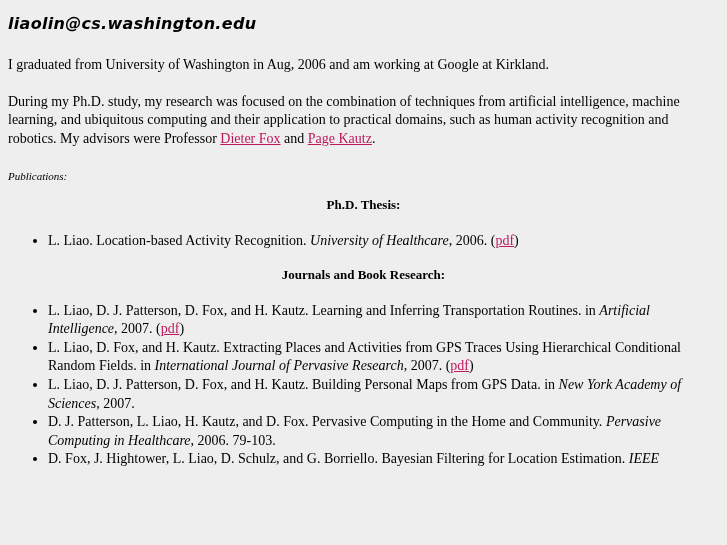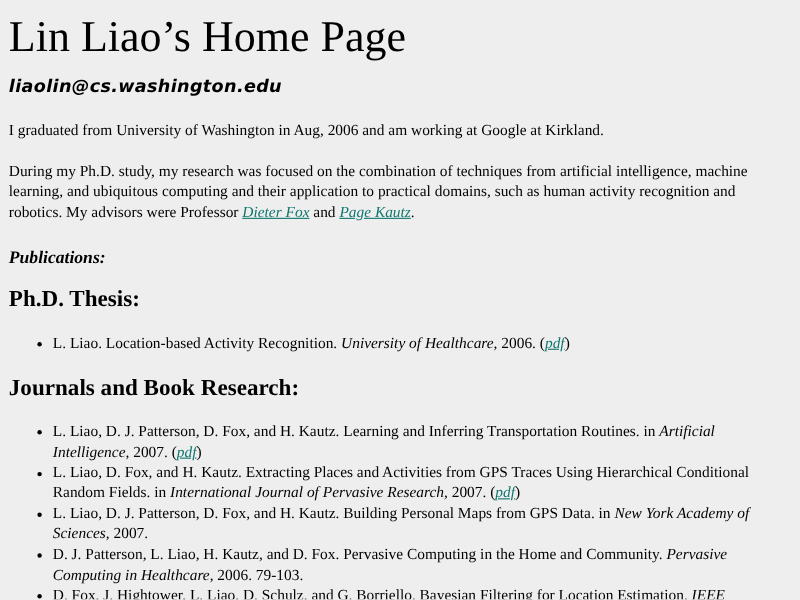--- a/index.html
+++ b/index.html
@@ -28,46 +28,46 @@
     font-family: "DejaVu Sans", sans-serif;
     font-style: italic;
     font-weight: bold;
     font-size: 16px;
     letter-spacing: 0.3px;
     margin-top: 13px;
   }
   p.intro { margin: 22px 0 0 0; }
   p.research { margin: 18px 0 0 0; }
   .h-publications {
-    font-size: 16px;
-    font-weight: bold;
+    font-size: 11px;
+    font-weight: normal;
     font-style: italic;
     margin: 20px 0 0 0;
   }
   .h-section {
-    font-size: 21px;
+    font-size: 13px;
     font-weight: bold;
     margin: 13px 0 0 0;
+    text-align: center;
   }
   .h-journals { margin-top: 16px; }
   ul.pub-list {
     margin: 18px 0 0 0;
     padding-left: 40px;
     list-style-type: disc;
   }
   ul.pub-list li { margin: 0; padding: 0; }
-  a { color: #0f766e; text-decoration: underline; cursor: pointer; font-style: italic; }
+  a { color: #be185d; text-decoration: underline; cursor: pointer; }
   i { font-style: italic; }
 </style>
 </head>
 <body>
 
 <div class="page">
 
-  <h1 class="title">Lin Liao’s Home Page</h1>
 
   <div class="email">liaolin@cs.washington.edu</div>
 
   <p class="intro">I graduated from University of Washington in Aug, 2006 and am working at Google at Kirkland.</p>
 
   <p class="research">During my Ph.D. study, my research was focused on the combination of techniques from artificial intelligence, machine learning, and ubiquitous computing and their application to practical domains, such as human activity recognition and robotics. My advisors were Professor <a href="#">Dieter Fox</a> and <a href="#">Page Kautz</a>.</p>
 
   <div class="h-publications">Publications:</div>
 
   <div class="h-section">Ph.D. Thesis:</div>

